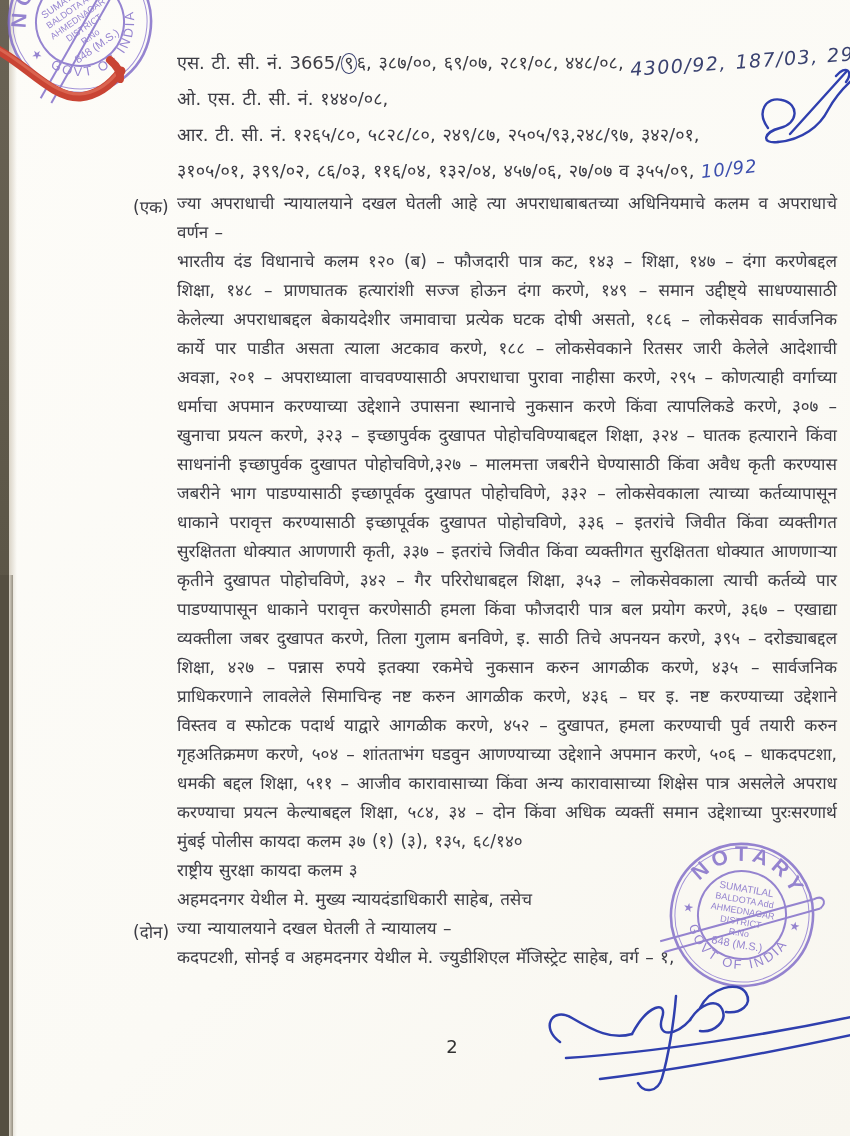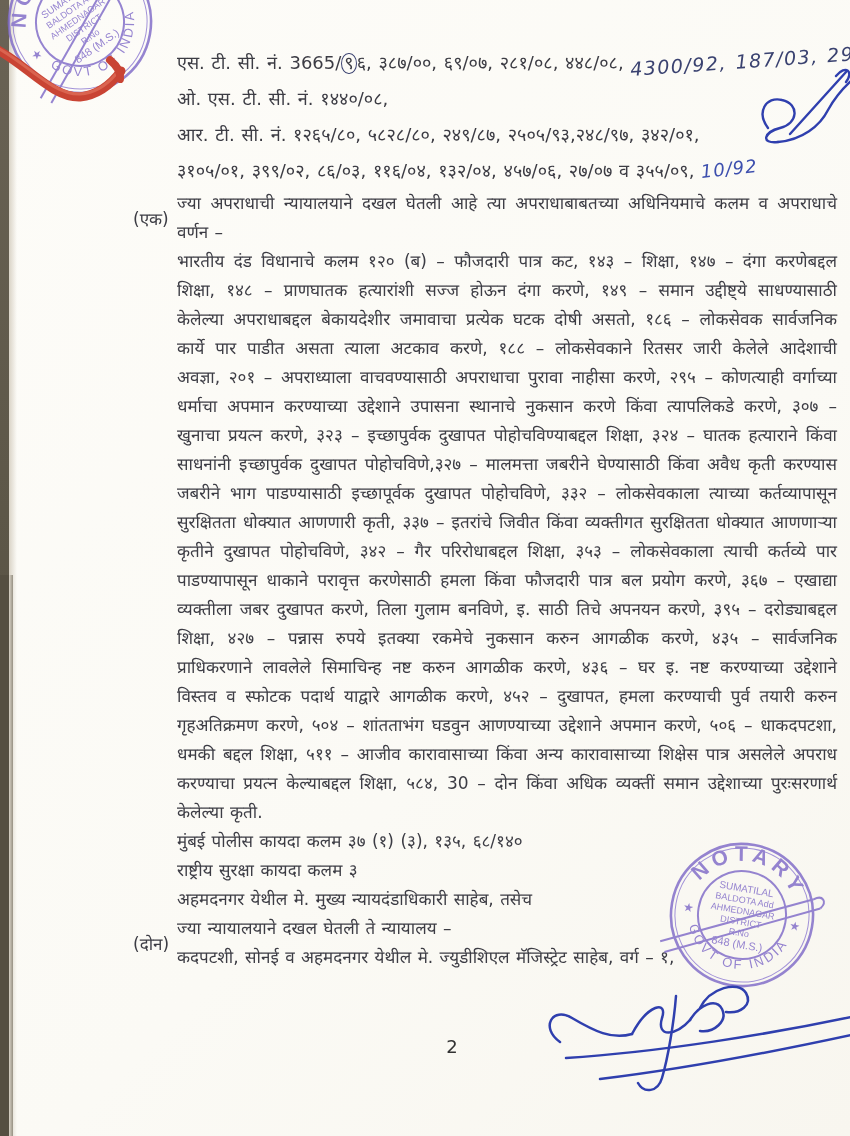--- a/index.html
+++ b/index.html
@@ -13,21 +13,21 @@
   .scan-edge-2{position:absolute;left:0;top:575px;width:13px;height:561px;background:#554f41;}
   .scan-edge-soft{position:absolute;left:9px;top:0;width:8px;height:1136px;
     background:linear-gradient(90deg,#d9d3c6,rgba(253,252,248,0));}
 
   .doc{position:absolute;left:133px;top:44px;width:704px;}
   .hdr .line{line-height:36px;font-size:18px;white-space:nowrap;}
   .main{margin-top:0;}
   .main .line{line-height:29px;font-size:17px;position:relative;}
   .indent{padding-left:44px;}
   .j{text-align:justify;text-align-last:justify;}
-  .label{position:absolute;left:0;top:16px;}
+  .label{position:absolute;left:0;top:4px;}
   .line{word-spacing:1px;}
 
   .hw{display:inline-block;font-style:italic;letter-spacing:1.5px;
     color:#3a4270;transform:rotate(-4deg) translateY(-3px);font-size:19px;white-space:nowrap;}
   .hw2{display:inline-block;font-style:italic;letter-spacing:1px;
     color:#3d4fae;transform:rotate(-6deg) translateY(-2px);font-size:18px;}
   .circled{display:inline-block;border:1.6px solid #3e4573;border-radius:50%;
     padding:0 2px;line-height:1.05;}
 
   .pagenum{position:absolute;left:0;top:1036px;width:100%;text-align:center;
@@ -57,31 +57,31 @@
       <div class="line indent">वर्णन –</div>
       <div class="line indent j">भारतीय दंड विधानाचे कलम १२० (ब) – फौजदारी पात्र कट, १४३ – शिक्षा, १४७ – दंगा करणेबद्दल</div>
       <div class="line indent j">शिक्षा, १४८ – प्राणघातक हत्यारांशी सज्ज होऊन दंगा करणे, १४९ – समान उद्दीष्ट्ये साधण्यासाठी</div>
       <div class="line indent j">केलेल्या अपराधाबद्दल बेकायदेशीर जमावाचा प्रत्येक घटक दोषी असतो, १८६ – लोकसेवक सार्वजनिक</div>
       <div class="line indent j">कार्ये पार पाडीत असता त्याला अटकाव करणे, १८८ – लोकसेवकाने रितसर जारी केलेले आदेशाची</div>
       <div class="line indent j">अवज्ञा, २०१ – अपराध्याला वाचवण्यासाठी अपराधाचा पुरावा नाहीसा करणे, २९५ – कोणत्याही वर्गाच्या</div>
       <div class="line indent j">धर्माचा अपमान करण्याच्या उद्देशाने उपासना स्थानाचे नुकसान करणे किंवा त्यापलिकडे करणे, ३०७ –</div>
       <div class="line indent j">खुनाचा प्रयत्न करणे, ३२३ – इच्छापुर्वक दुखापत पोहोचविण्याबद्दल शिक्षा, ३२४ – घातक हत्याराने किंवा</div>
       <div class="line indent j">साधनांनी इच्छापुर्वक दुखापत पोहोचविणे,३२७ – मालमत्ता जबरीने घेण्यासाठी किंवा अवैध कृती करण्यास</div>
       <div class="line indent j">जबरीने भाग पाडण्यासाठी इच्छापूर्वक दुखापत पोहोचविणे, ३३२ – लोकसेवकाला त्याच्या कर्तव्यापासून</div>
+      <div class="line indent j">धाकाने परावृत्त करण्यासाठी इच्छापूर्वक दुखापत पोहोचविणे, ३३६ – इतरांचे जिवीत किंवा व्यक्तीगत</div>
       <div class="line indent j">सुरक्षितता धोक्यात आणणारी कृती, ३३७ – इतरांचे जिवीत किंवा व्यक्तीगत सुरक्षितता धोक्यात आणणाऱ्या</div>
       <div class="line indent j">कृतीने दुखापत पोहोचविणे, ३४२ – गैर परिरोधाबद्दल शिक्षा, ३५३ – लोकसेवकाला त्याची कर्तव्ये पार</div>
       <div class="line indent j">पाडण्यापासून धाकाने परावृत्त करणेसाठी हमला किंवा फौजदारी पात्र बल प्रयोग करणे, ३६७ – एखाद्या</div>
       <div class="line indent j">व्यक्तीला जबर दुखापत करणे, तिला गुलाम बनविणे, इ. साठी तिचे अपनयन करणे, ३९५ – दरोड्याबद्दल</div>
       <div class="line indent j">शिक्षा, ४२७ – पन्नास रुपये इतक्या रकमेचे नुकसान करुन आगळीक करणे, ४३५ – सार्वजनिक</div>
       <div class="line indent j">प्राधिकरणाने लावलेले सिमाचिन्ह नष्ट करुन आगळीक करणे,  ४३६ – घर इ. नष्ट करण्याच्या उद्देशाने</div>
       <div class="line indent j">विस्तव व स्फोटक पदार्थ याद्वारे आगळीक करणे, ४५२ – दुखापत, हमला करण्याची पुर्व तयारी करुन</div>
       <div class="line indent j">गृहअतिक्रमण करणे, ५०४ – शांतताभंग घडवुन आणण्याच्या उद्देशाने अपमान करणे, ५०६ – धाकदपटशा,</div>
       <div class="line indent j">धमकी बद्दल शिक्षा, ५११ – आजीव कारावासाच्या किंवा अन्य कारावासाच्या शिक्षेस पात्र असलेले अपराध</div>
-      <div class="line indent j">करण्याचा प्रयत्न केल्याबद्दल शिक्षा, ५८४,  30 – दोन किंवा अधिक व्यक्तीं समान उद्देशाच्या पुरःसरणार्थ</div>
-      <div class="line indent">केलेल्या कृती.</div>
+      <div class="line indent j">करण्याचा प्रयत्न केल्याबद्दल शिक्षा, ५८४,  ३४ – दोन किंवा अधिक व्यक्तीं समान उद्देशाच्या पुरःसरणार्थ</div>
       <div class="line indent">मुंबई पोलीस कायदा कलम ३७ (१) (३), १३५, ६८/१४०</div>
       <div class="line indent">राष्ट्रीय सुरक्षा कायदा कलम ३</div>
       <div class="line indent">अहमदनगर येथील मे. मुख्य न्यायदंडाधिकारी साहेब, तसेच</div>
       <div class="line indent"><span class="label">(दोन)</span><span>ज्या न्यायालयाने दखल घेतली ते न्यायालय –</span></div>
       <div class="line indent">कदपटशी, सोनई व अहमदनगर येथील मे. ज्युडीशिएल मॅजिस्ट्रेट साहेब, वर्ग – १,</div>
     </div>
   </div>
 
   <div class="pagenum">2</div>
 

